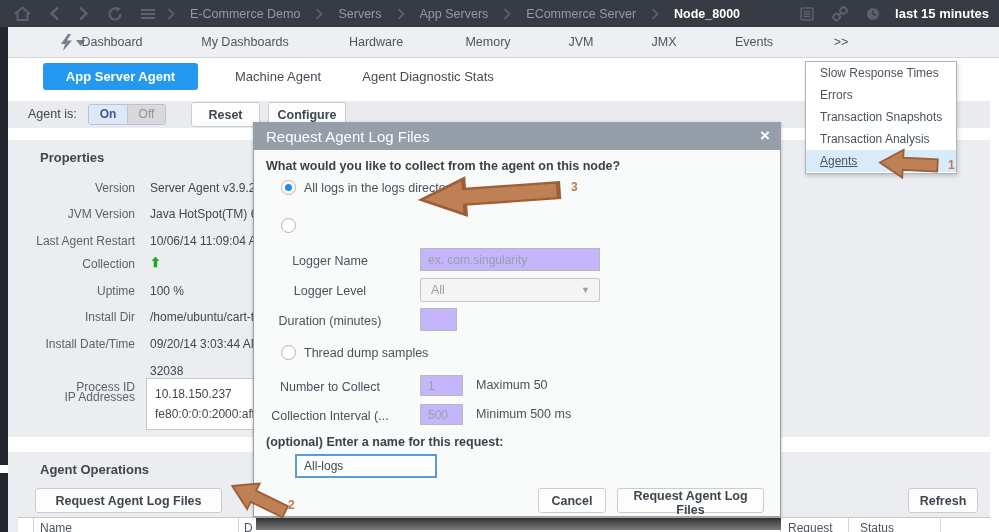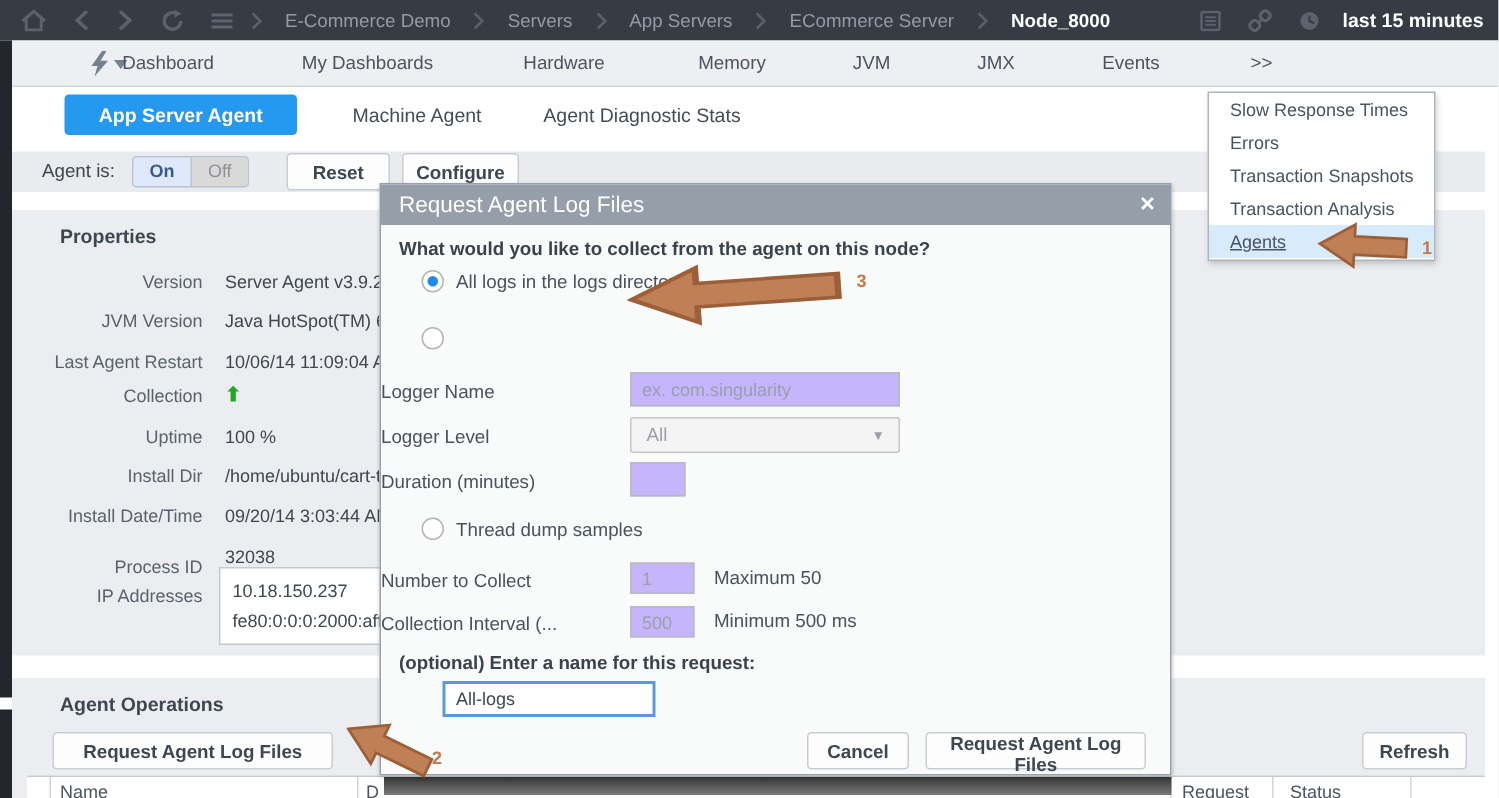--- a/index.html
+++ b/index.html
@@ -81,21 +81,21 @@
   .modal-header { position:absolute; left:0; top:0; width:100%; height:27px; background:#959ea9; }
   .modal-title { position:absolute; left:12px; top:5px; color:#ffffff; font-size:15px; }
   .modal-close { position:absolute; right:10px; top:2px; color:#ffffff; font-size:17px; font-weight:bold;
                  cursor:pointer; line-height:22px; }
   .m-question { position:absolute; left:12px; top:36px; font-size:12.5px; font-weight:bold; color:#3a424b; }
   .radio { position:absolute; width:15px; height:15px; border-radius:50%; background:#fff;
            border:1px solid #b4b4b4; cursor:pointer; }
   .radio.sel::after { content:""; position:absolute; left:3px; top:3px; width:7px; height:7px;
                       border-radius:50%; background:#1e8ceb; }
   .m-radio-label { position:absolute; font-size:12.5px; color:#4a525b; cursor:pointer; white-space:nowrap; }
-  .m-field-label { position:absolute; left:0; width:152px; text-align:left; font-size:12.5px; color:#4a525b;
+  .m-field-label { position:absolute; left:0; width:152px; text-align:center; font-size:12.5px; color:#4a525b;
                    white-space:nowrap; overflow:hidden; }
   .m-input { position:absolute; background:#c4b5fd; border:1px solid #b9b9b9; font-size:12px;
              color:#4a525b; padding:0 7px; font-family:"Liberation Sans",sans-serif; }
   .m-input::placeholder { color:#9aa0a6; }
   .m-select { position:absolute; left:166px; top:155px; width:180px; height:24px; background:#f4f4f4;
               border:1px solid #c6c6c6; border-radius:2px; cursor:pointer; }
   .m-select .val { position:absolute; left:10px; top:4px; font-size:12.5px; color:#9aa0a6; }
   .m-select .caret { position:absolute; right:9px; top:6px; font-size:9px; color:#9aa0a6; }
   .m-hint { position:absolute; font-size:12.5px; color:#4a525b; white-space:nowrap; }
   .m-optional { position:absolute; left:12px; top:312px; font-size:12.5px; font-weight:bold; color:#3a424b; }
@@ -260,21 +260,21 @@
 
   <div class="prow-label" style="top:144px;">Uptime</div>
   <div class="prow-value" style="top:144px;">100 %</div>
 
   <div class="prow-label" style="top:170px;">Install Dir</div>
   <div class="prow-value" style="top:170px;">/home/ubuntu/cart-tn</div>
 
   <div class="prow-label" style="top:197px;">Install Date/Time</div>
   <div class="prow-value" style="top:197px;">09/20/14 3:03:44 AM</div>
 
-  <div class="prow-label" style="top:231px;">Process ID</div>
+  <div class="prow-label" style="top:240px;">Process ID</div>
   <div class="prow-value" style="top:224px;">32038</div>
 
   <div class="prow-label" style="top:250px;">IP Addresses</div>
   <div class="ip-box">
     <div>10.18.150.237</div>
     <div>fe80:0:0:0:2000:aff:fe</div>
   </div>
 </div>
 
 <div class="agentops">

